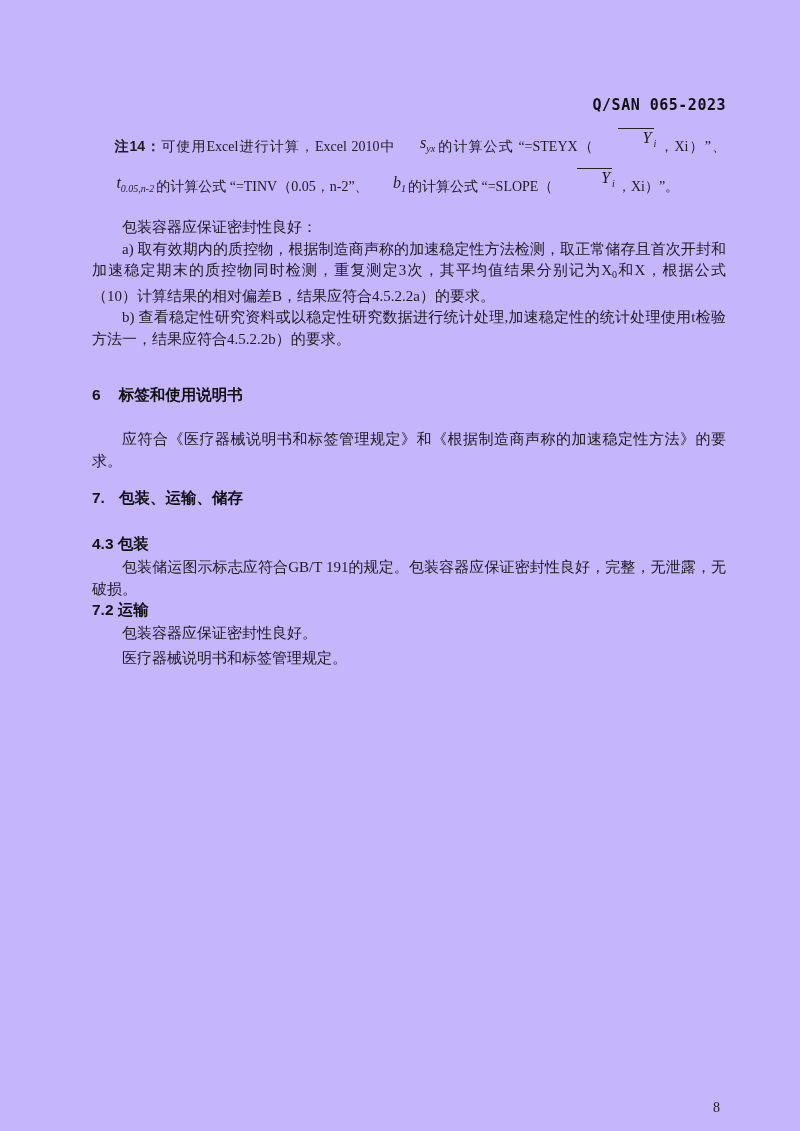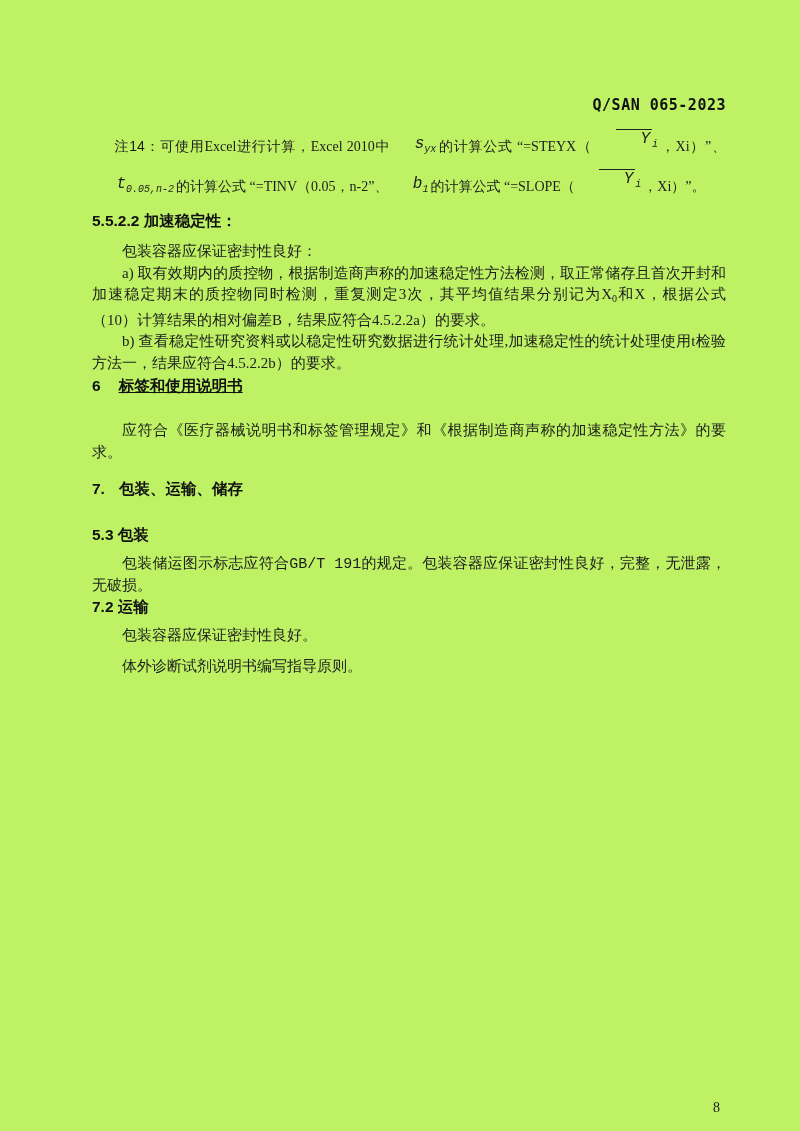--- a/index.html
+++ b/index.html
@@ -1,89 +1,88 @@
 <!DOCTYPE html>
 <html><head>
 <meta charset="utf-8">
 <style>
   html,body{margin:0;padding:0;background:#e8e8e8;}
   .page{
-    width:800px;height:1131px;background:#bef264;position:relative;
+    width:800px;height:1131px;background:#c4b5fd;position:relative;
     font-family:"Liberation Serif","DejaVu Serif",serif;
     color:#1c1c1c;overflow:hidden;margin:0 auto;
   }
   .content{position:absolute;left:92px;top:96px;width:634px;}
   .doc-header{
     text-align:right;font-family:"DejaVu Sans Mono","Liberation Mono",monospace;
     font-size:15px;font-weight:bold;letter-spacing:0.5px;color:#111;
   }
   .note{
     margin:12px 0 0 0;font-size:14px;line-height:40px;text-align:justify;
     text-indent:1.6em;
   }
-  .note-label{font-family:"Liberation Sans","DejaVu Sans",sans-serif;font-weight:normal;}
+  .note-label{font-family:"Liberation Sans","DejaVu Sans",sans-serif;font-weight:bold;}
   .math{
-    font-family:Liberation Mono, monospace;font-style:italic;
+    font-family:Liberation Serif, serif;font-style:italic;
     font-size:16px;display:inline-block;vertical-align:3px;margin:0 2px;line-height:1;
   }
   .math sub{font-size:10px;font-style:italic;vertical-align:-4px;}
   .ybar{display:inline-block;border-top:1.5px solid #222;padding:1px 2px 0 2px;}
   .math.raised{vertical-align:8px;}
   h2,h3{
     font-family:"Liberation Sans","DejaVu Sans",sans-serif;
     font-size:15.5px;color:#111;margin:0;font-weight:bold;line-height:20px;
   }
   .h-5522{margin-top:4px;}
   .hnum{display:inline-block;margin-right:18px;}
   .hnum7{display:inline-block;margin-right:14px;}
   .body-p{
     margin:0;font-size:15px;line-height:21.5px;text-align:justify;text-indent:2em;
   }
   .intro{margin-top:10px;}
-  .h-6{margin-top:2px;text-decoration:underline;}
+  .h-6{margin-top:35px;}
   .p-6{margin-top:24px;}
   .h-7{margin-top:16px;}
   .h-71{margin-top:26px;}
   .h-72,.h-73{}
-  .sub-body{margin-top:9px;font-family:Liberation Mono, monospace;}
+  .sub-body{margin-top:3px;}
   sub.x0{font-size:10px;vertical-align:-3px;}
   .page-number{
     position:absolute;right:80px;bottom:15px;font-size:14px;
     font-family:"Liberation Serif","DejaVu Serif",serif;color:#222;
   }
 </style>
 </head>
 <body>
 
 <div class="page">
   <div class="content">
 
     <div class="doc-header">Q/SAN 065-2023</div>
 
     <p class="note"><b class="note-label">注14：</b><span>可使用Excel进行计算，Excel 2010中</span><span class="math"><i>s</i><sub>yx</sub></span><span>的计算公式 “=STEYX（</span><span class="math raised"><span class="ybar"><i>Y</i></span><sub>i</sub></span><span>，Xi）”、</span><span class="math"><i>t</i><sub>0.05,n-2</sub></span><span>的计算公式 “=TINV（0.05，n-2”、</span><span class="math"><i>b</i><sub>1</sub></span><span>的计算公式 “=SLOPE（</span><span class="math raised"><span class="ybar"><i>Y</i></span><sub>i</sub></span><span>，Xi）”。</span></p>
 
-    <h3 class="h-5522">5.5.2.2 加速稳定性：</h3>
 
     <p class="body-p intro">包装容器应保证密封性良好：</p>
 
     <p class="body-p"><span>a) 取有效期内的质控物，根据制造商声称的加速稳定性方法检测，取正常储存且首次开封和加速稳定期末的质控物同时检测，重复测定3次，其平均值结果分别记为X</span><sub class="x0">0</sub><span>和X，根据公式（10）计算结果的相对偏差B，结果应符合4.5.2.2a）的要求。</span></p>
 
     <p class="body-p">b) 查看稳定性研究资料或以稳定性研究数据进行统计处理,加速稳定性的统计处理使用t检验方法一，结果应符合4.5.2.2b）的要求。</p>
 
 
     <h2 class="h-6"><span class="hnum">6</span><span>标签和使用说明书</span></h2>
 
     <p class="body-p p-6">应符合《医疗器械说明书和标签管理规定》和《根据制造商声称的加速稳定性方法》的要求。</p>
 
     <h2 class="h-7"><span class="hnum7">7.</span><span>包装、运输、储存</span></h2>
 
-    <h3 class="h-71">5.3 包装</h3>
+    <h3 class="h-71">4.3 包装</h3>
     <p class="body-p sub-body">包装储运图示标志应符合GB/T 191的规定。包装容器应保证密封性良好，完整，无泄露，无破损。</p>
 
     <h3 class="h-72">7.2 运输</h3>
     <p class="body-p sub-body">包装容器应保证密封性良好。</p>
 
-    <p class="body-p sub-body">体外诊断试剂说明书编写指导原则。</p>
+    <p class="body-p sub-body">医疗器械说明书和标签管理规定。</p>
 
   </div>
 
   <div class="page-number">8</div>
 </div>
 
 </body></html>

